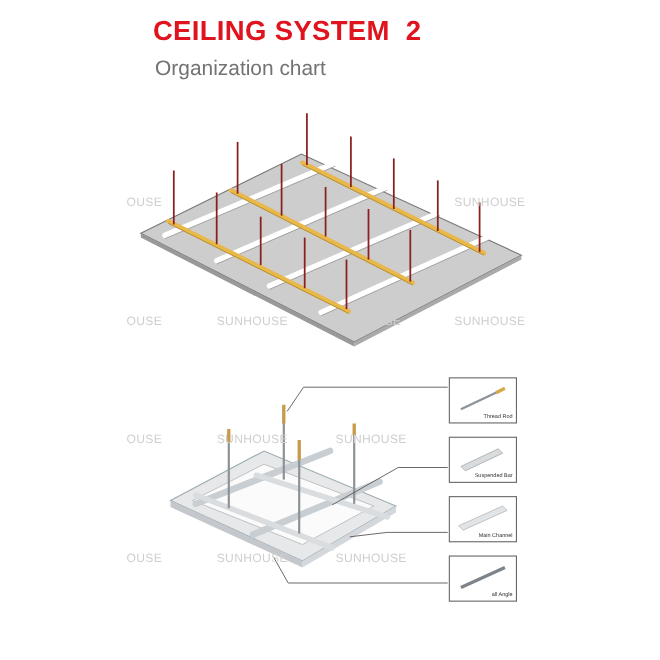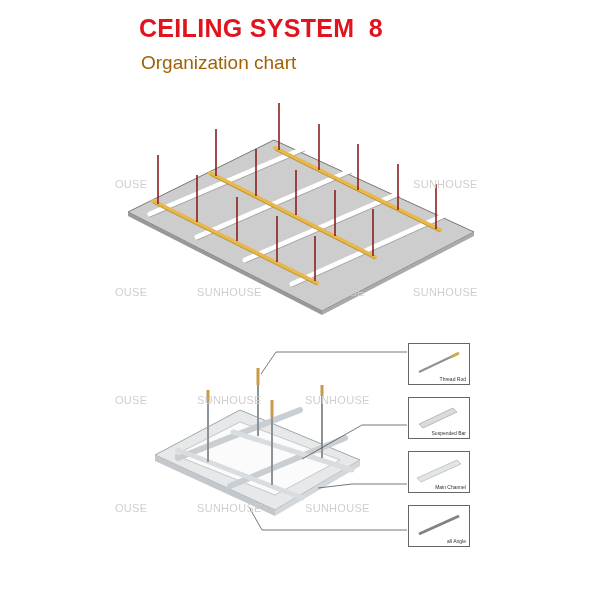--- a/index.html
+++ b/index.html
@@ -1,28 +1,28 @@
 <!DOCTYPE html>
 <html><head>
 <meta charset="utf-8">
 <style>
   html,body{margin:0;padding:0;background:#fff;}
   body{width:600px;height:600px;position:relative;overflow:hidden;font-family:"Liberation Sans",sans-serif;}
   .title{position:absolute;left:139px;top:14px;font-size:25px;font-weight:bold;color:#e0141e;letter-spacing:0.3px;white-space:pre;}
-  .subtitle{position:absolute;left:141px;top:52px;font-size:19px;color:#a16207;}
+  .subtitle{position:absolute;left:141px;top:52px;font-size:19px;color:#737373;}
   .wm{position:absolute;font-size:11px;font-weight:normal;color:#cfcfcf;letter-spacing:0.3px;}
   svg{position:absolute;left:0;top:0;}
   .part-box{position:absolute;left:408px;width:60px;height:40px;border:1px solid #666;background:#fff;}
   .part-label{position:absolute;right:3px;bottom:2px;font-size:5px;color:#333;white-space:nowrap;}
   .part-icon{position:absolute;left:4px;top:4px;width:52px;height:28px;}
 </style>
 </head>
 <body>
 
-<div class="title">CEILING SYSTEM  8</div>
+<div class="title">CEILING SYSTEM  2</div>
 <div class="subtitle">Organization chart</div>
 
 <svg width="600" height="600" viewBox="0 0 600 600">
 
   <polygon points="128,212 274,140 474,232 322,311" fill="#cdcdcd" stroke="#777" stroke-width="1"></polygon>
   <polygon points="128,212 322,311 322,315 128,216" fill="#999"></polygon>
   <polygon points="322,311 474,232 474,236 322,315" fill="#aaa"></polygon>
 
   <g stroke="#fff" stroke-width="5" stroke-linecap="round">
     <line x1="150" y1="214" x2="305" y2="148"></line>

